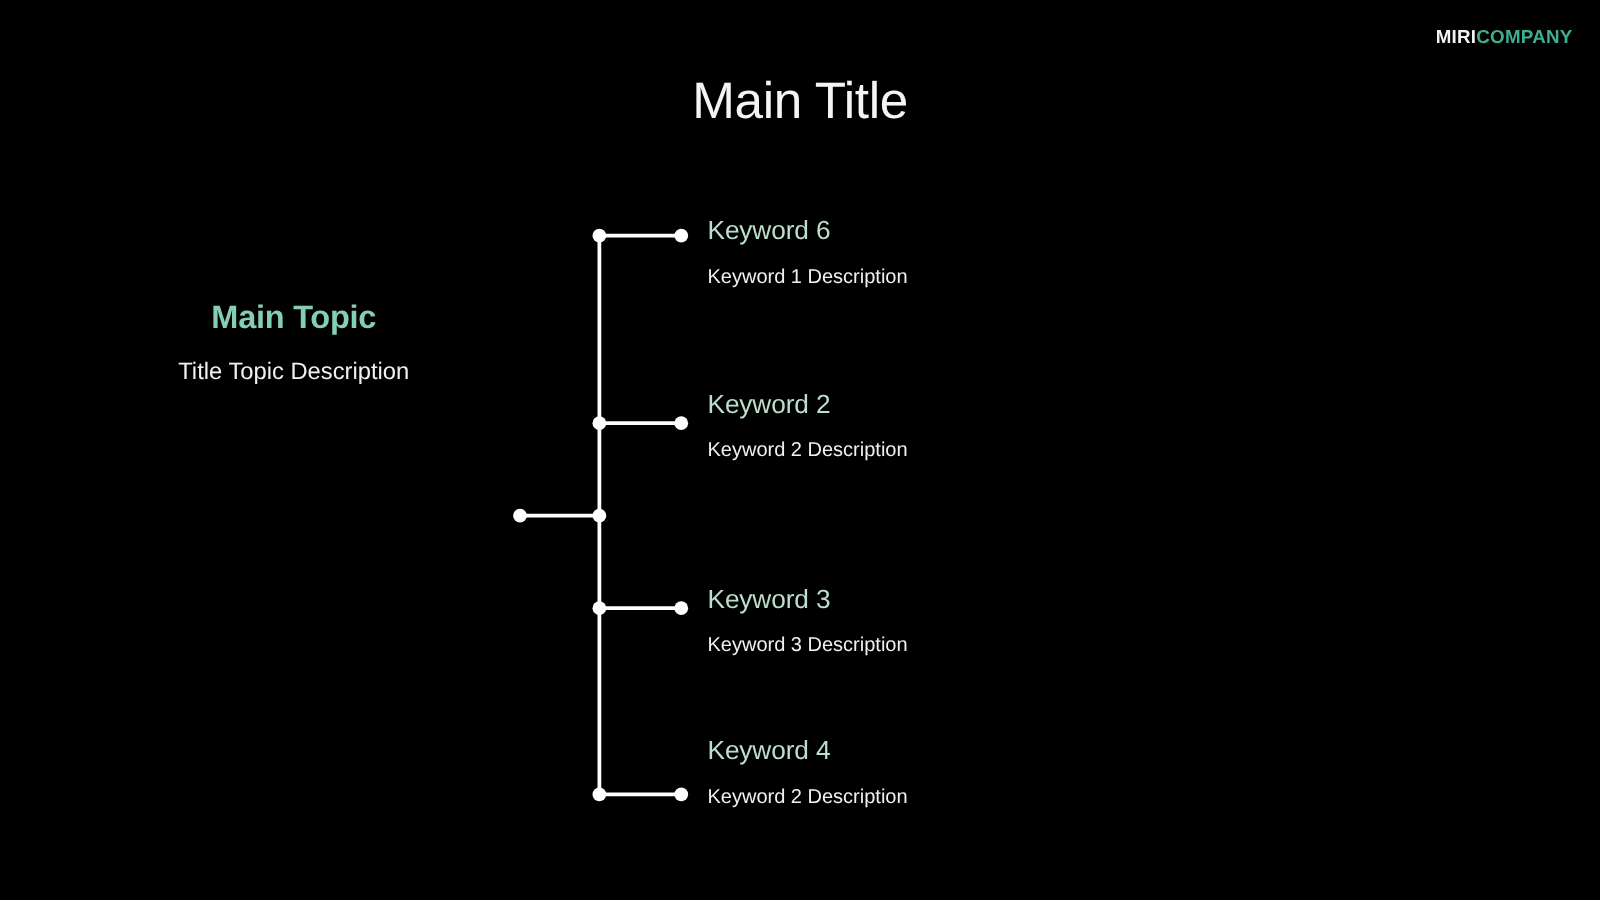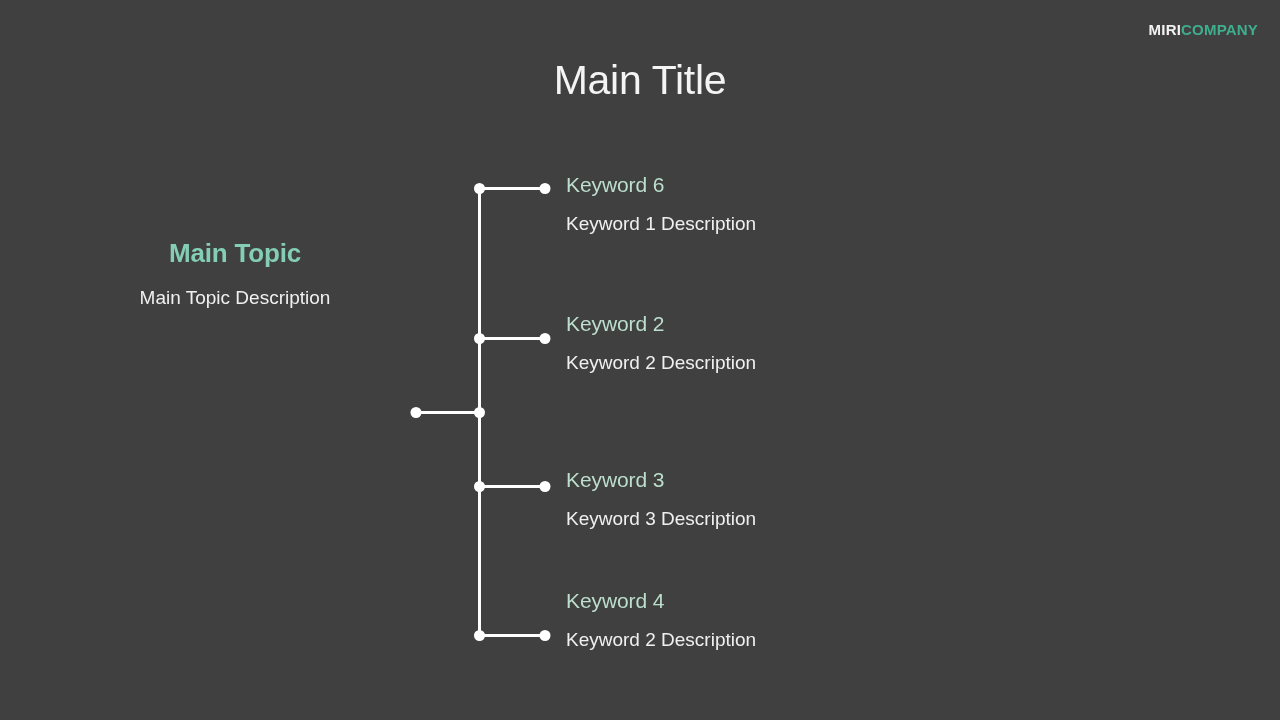--- a/index.html
+++ b/index.html
@@ -5,21 +5,21 @@
 <style>
   html, body {
     margin: 0;
     padding: 0;
     background: #1c1c1c;
   }
   .slide {
     position: relative;
     width: 1280px;
     height: 720px;
-    background: #404040;
+    background: #000000;
     overflow: hidden;
     font-family: "Liberation Sans", sans-serif;
     -webkit-font-smoothing: antialiased;
   }
 
   
   .logo {
     position: absolute;
     top: 22px;
     right: 22px;
@@ -87,21 +87,21 @@
   }
   .kw-title {
     font-size: 21px;
     font-weight: normal;
     color: #bcdecd;
     line-height: 1.2;
     letter-spacing: -0.1px;
   }
   .kw-desc {
     margin-top: 15px;
-    font-size: 19px;
+    font-size: 16px;
     font-weight: normal;
     color: #f0f0f0;
     line-height: 1.3;
   }
   .kw-1 { top: 172px; }
   .kw-2 { top: 311px; }
   .kw-3 { top: 467px; }
   .kw-4 { top: 588px; }
 </style>
 </head>
@@ -110,21 +110,21 @@
 <div class="slide">
 
   <div class="logo">
     <span class="logo-miri">MIRI</span><span class="logo-company">COMPANY</span>
   </div>
 
   <div class="main-title">Main Title</div>
 
   <div class="main-topic">
     <div class="main-topic-title">Main Topic</div>
-    <div class="main-topic-desc">Main Topic Description</div>
+    <div class="main-topic-desc">Title Topic Description</div>
   </div>
 
   <svg class="connector" viewBox="0 0 1280 720" xmlns="http://www.w3.org/2000/svg">
     <g stroke="#ffffff" stroke-width="3" fill="none" stroke-linecap="butt">
 
       <line x1="479.5" y1="188" x2="479.5" y2="635"></line>
 
       <line x1="416" y1="412.5" x2="479.5" y2="412.5"></line>
 
       <line x1="479.5" y1="188.5" x2="545" y2="188.5"></line>

